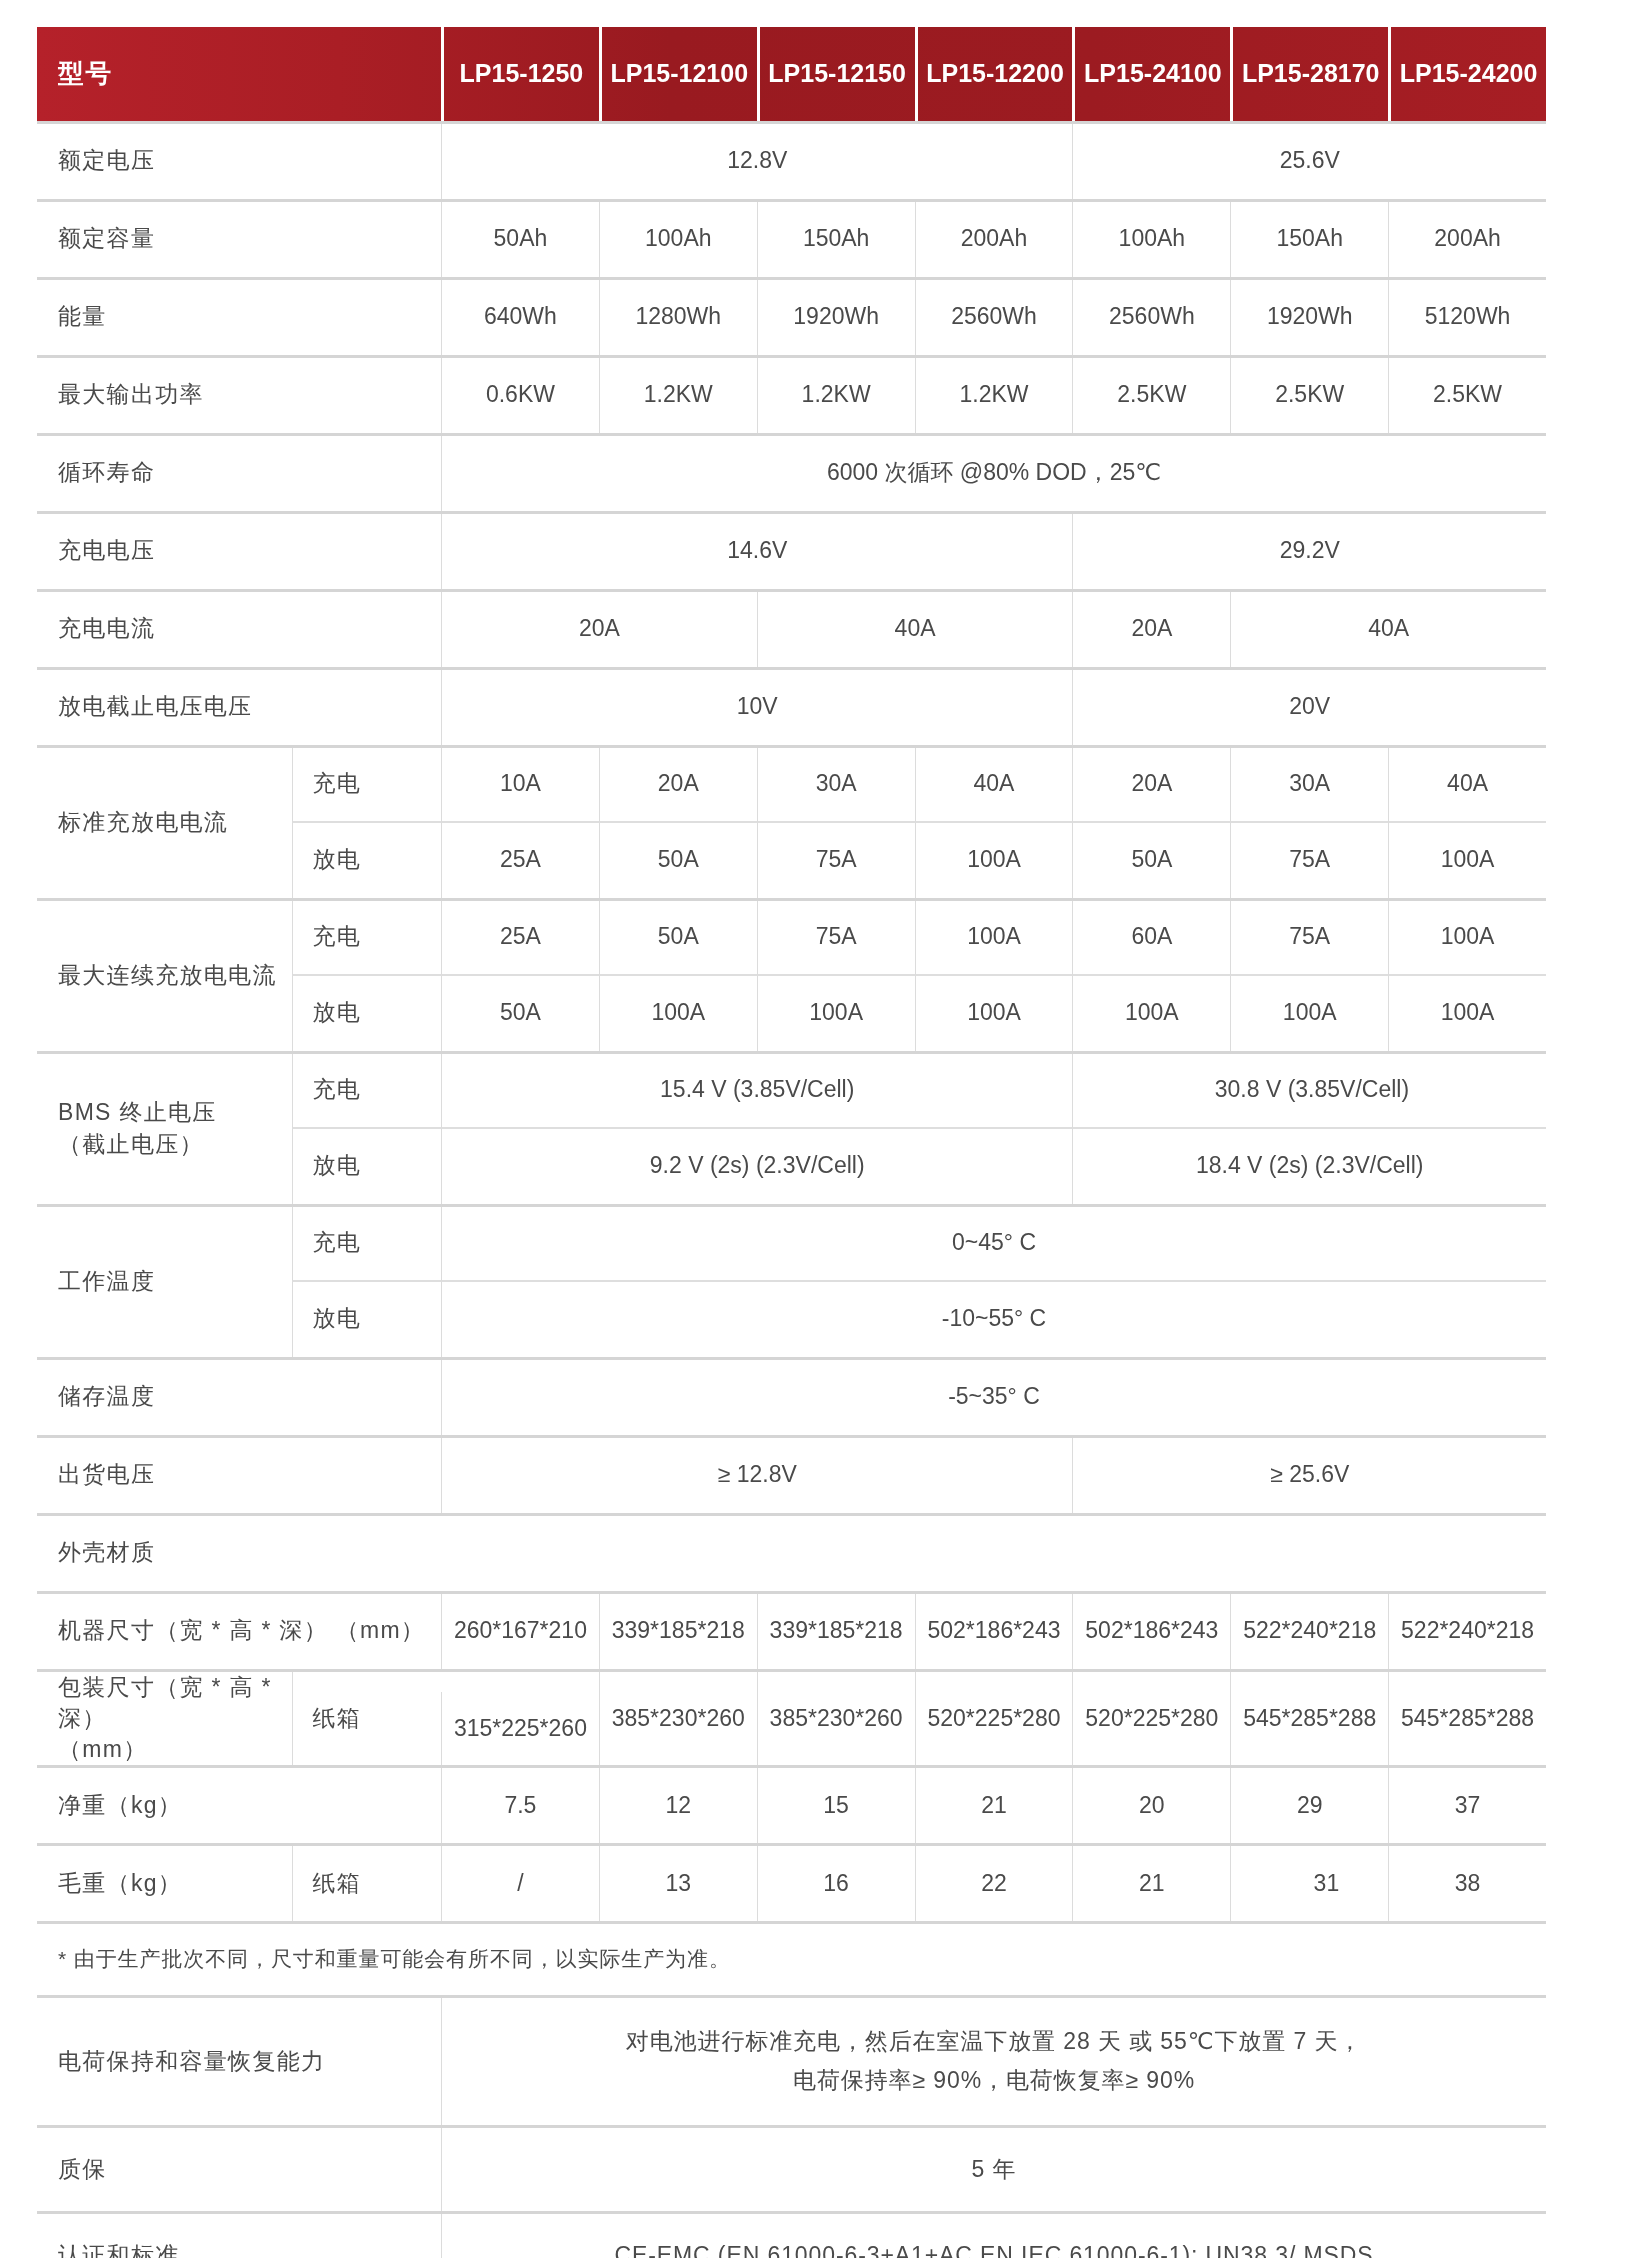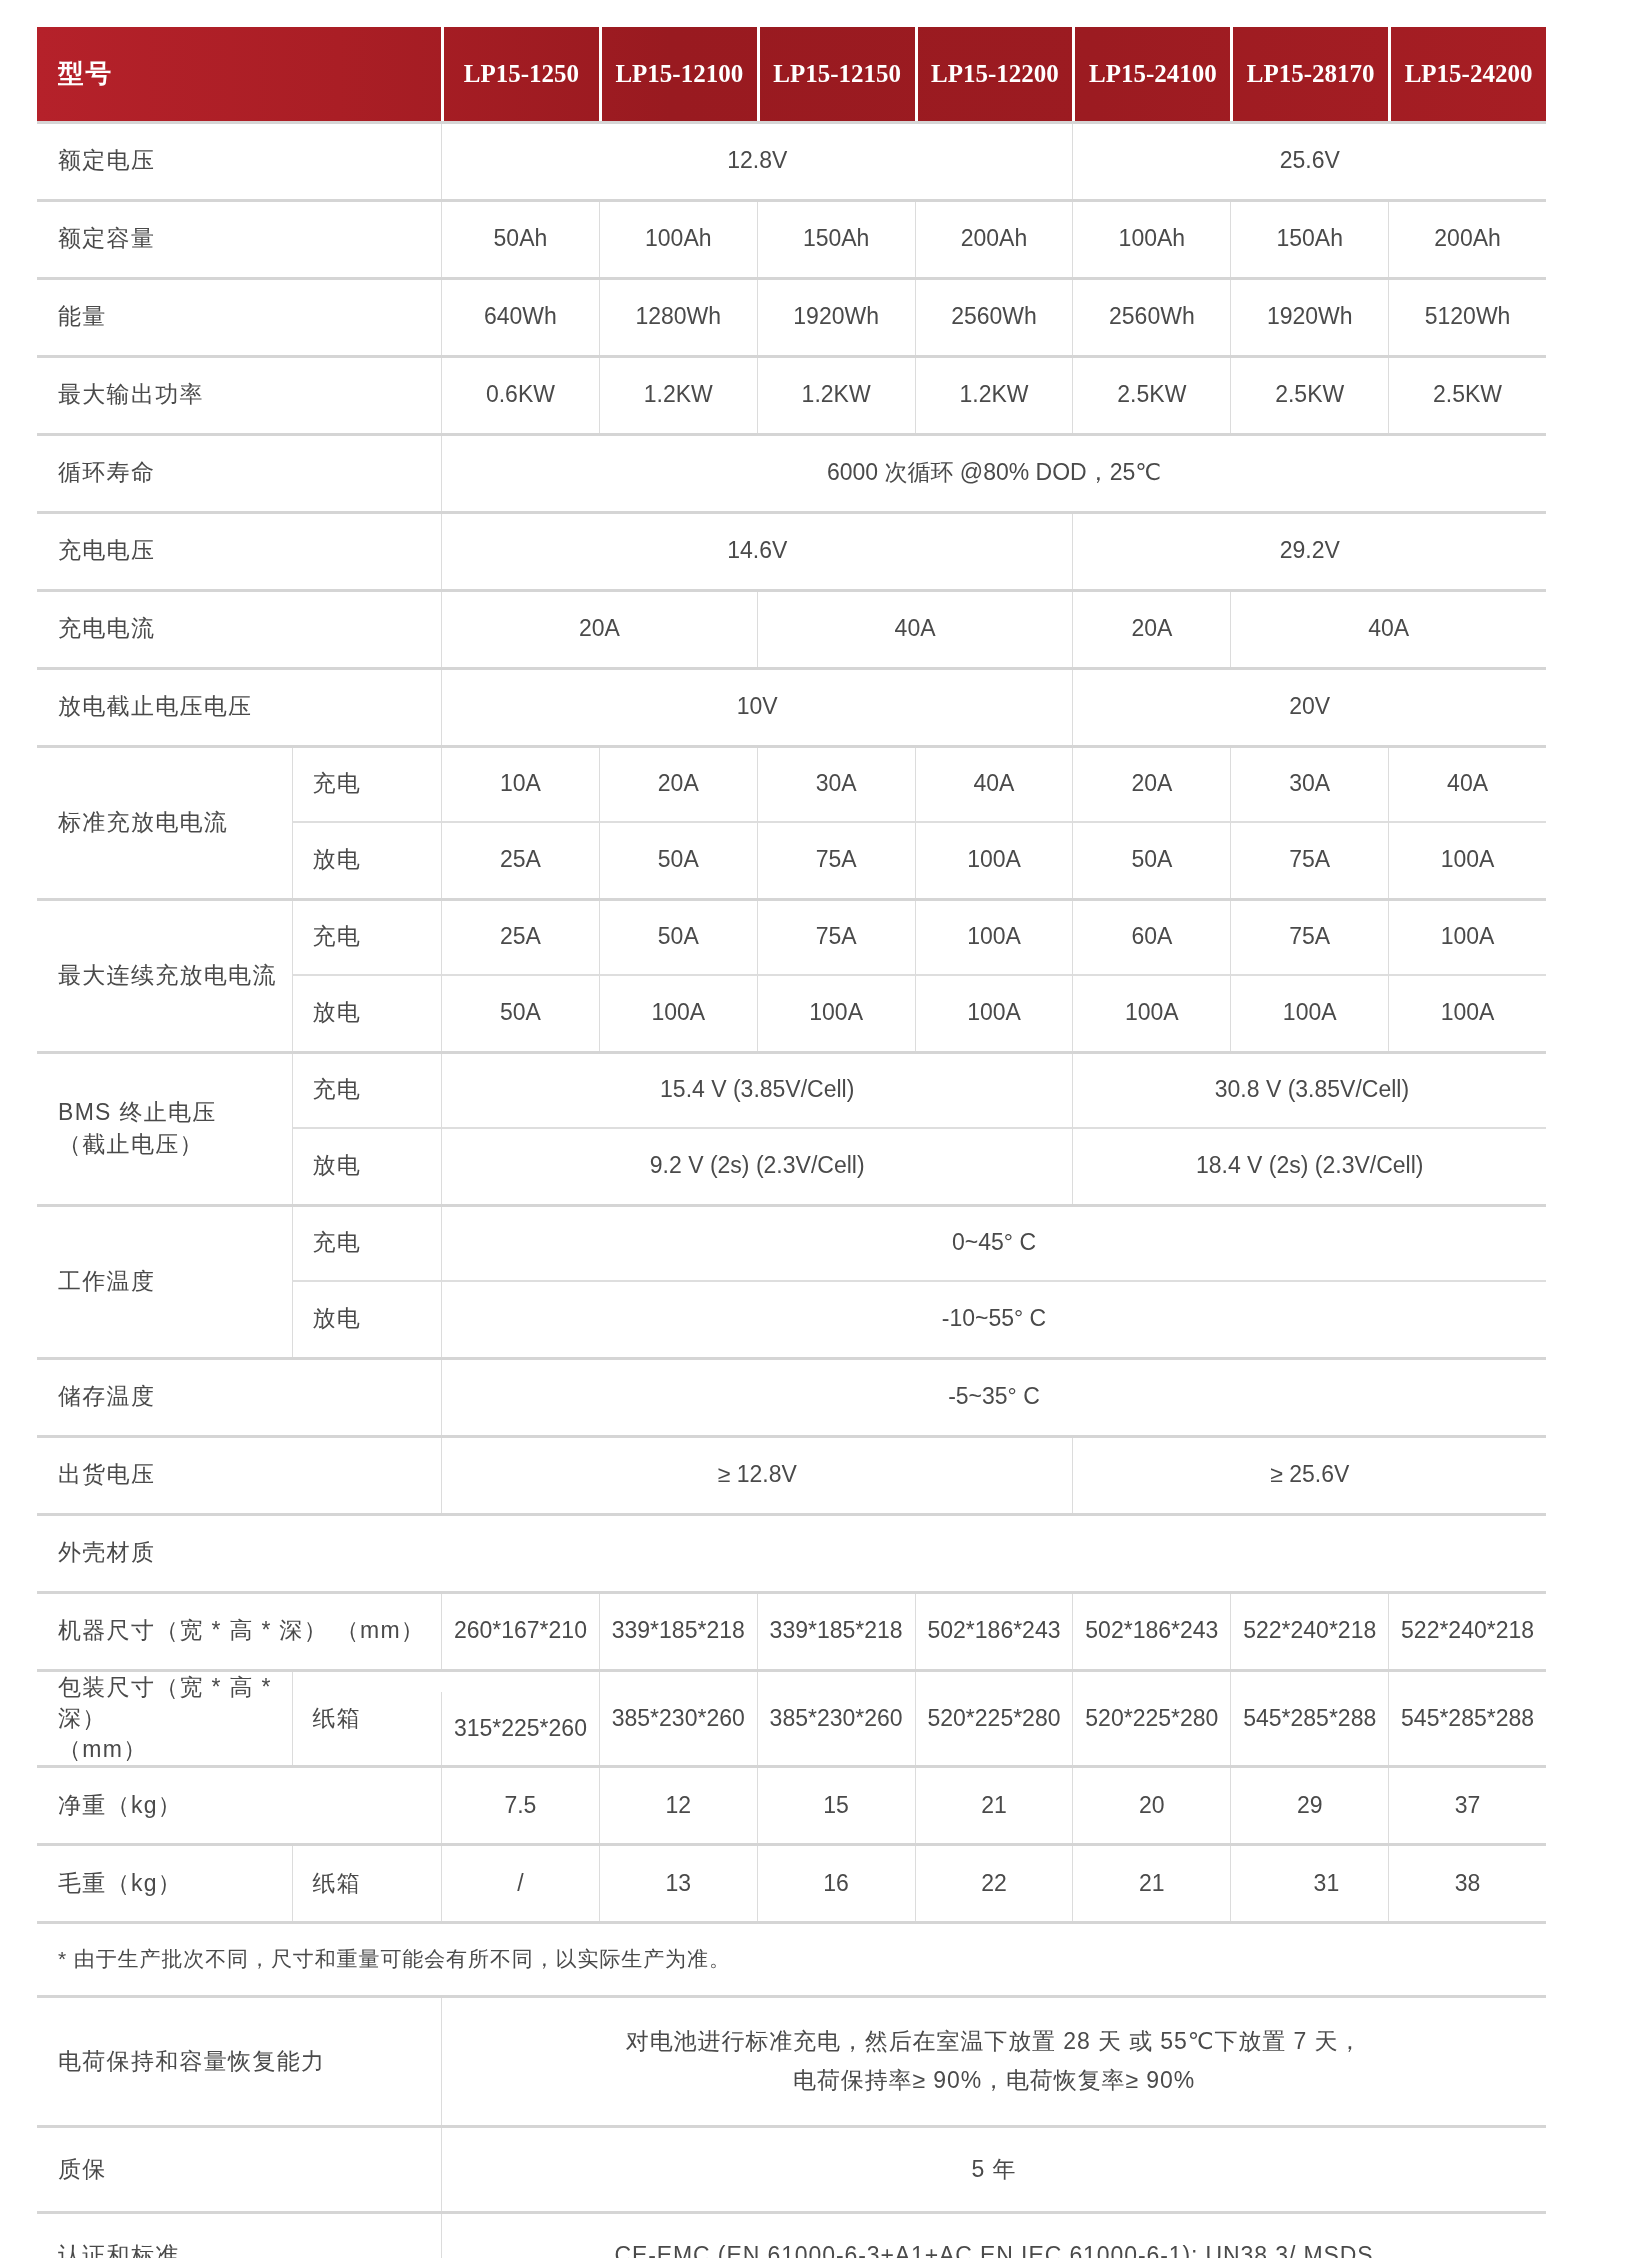--- a/index.html
+++ b/index.html
@@ -22,21 +22,21 @@
 
   
   .header-row{
     display:grid;
     grid-template-columns:255px 149px repeat(7,1fr);
     height:94px;
     background:linear-gradient(90deg,#b5212a 0%,#aa1e25 20%,#991a20 42%,#9c1b21 70%,#a71e24 100%);
   }
   .hcell{
     display:flex;align-items:center;
-    color:#ffffff;font-weight:bold;font-size:25.6px;font-family:Liberation Serif, serif;
+    color:#ffffff;font-weight:bold;font-size:25.6px;
   }
   .hlabel{grid-column:1 / span 2;padding-left:21px;letter-spacing:1.8px;}
   .hmodel{justify-content:center;border-left:3.5px solid #ffffff;font-size:25px;}
 
   
   .rows{border-bottom:3.5px solid var(--div);}
   .row{
     display:grid;
     grid-template-columns:255px 149px repeat(7,1fr);
     grid-auto-rows:minmax(var(--row-h),auto);

